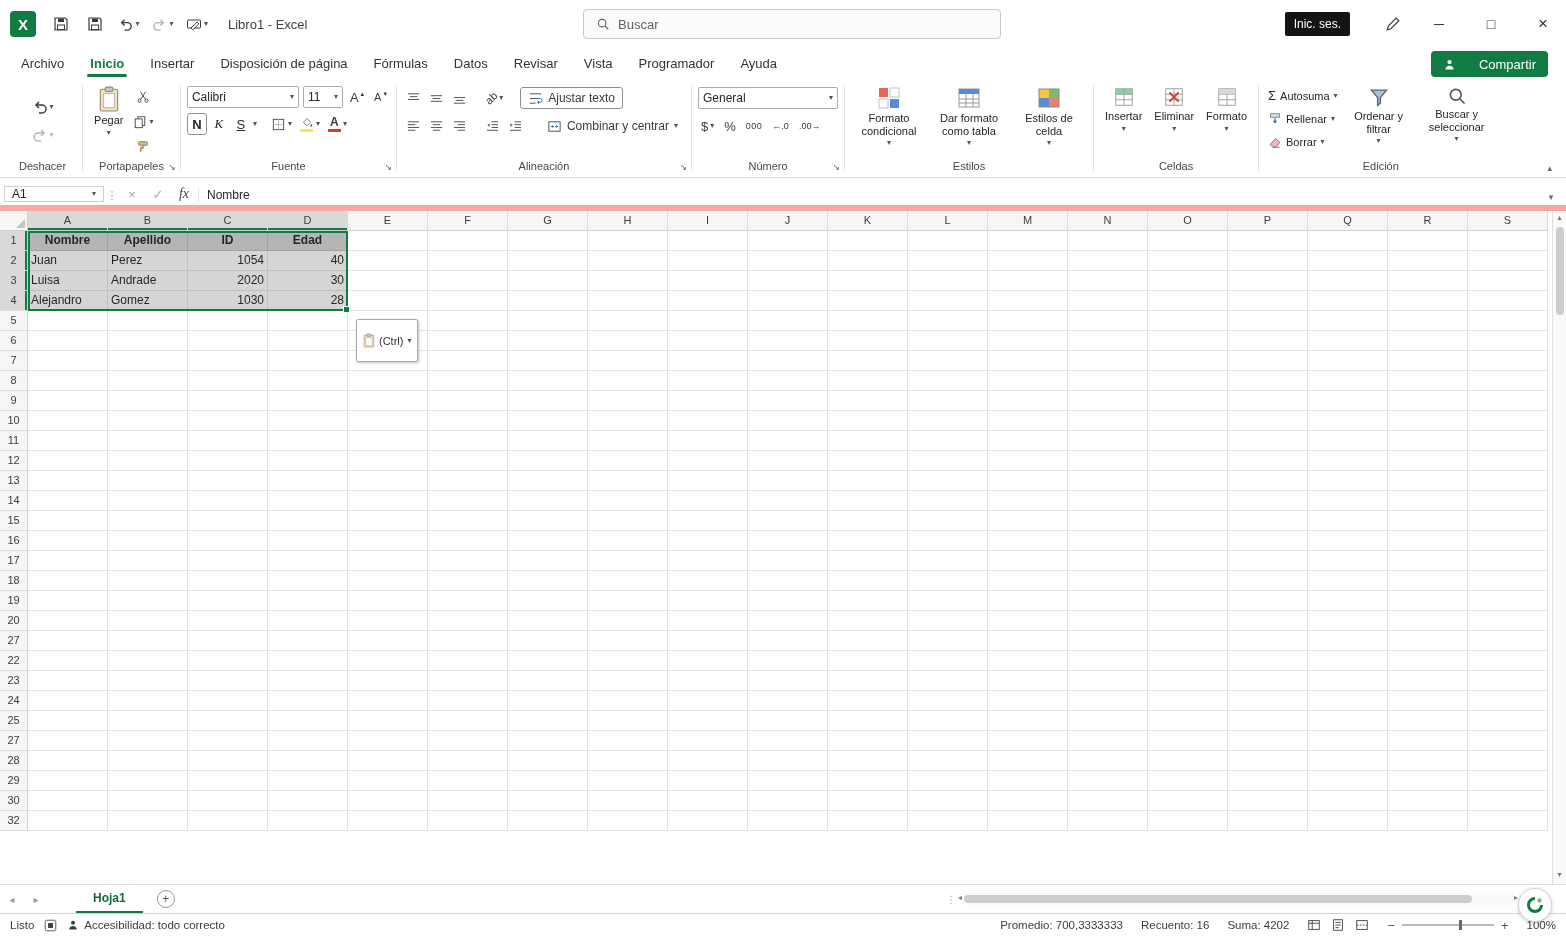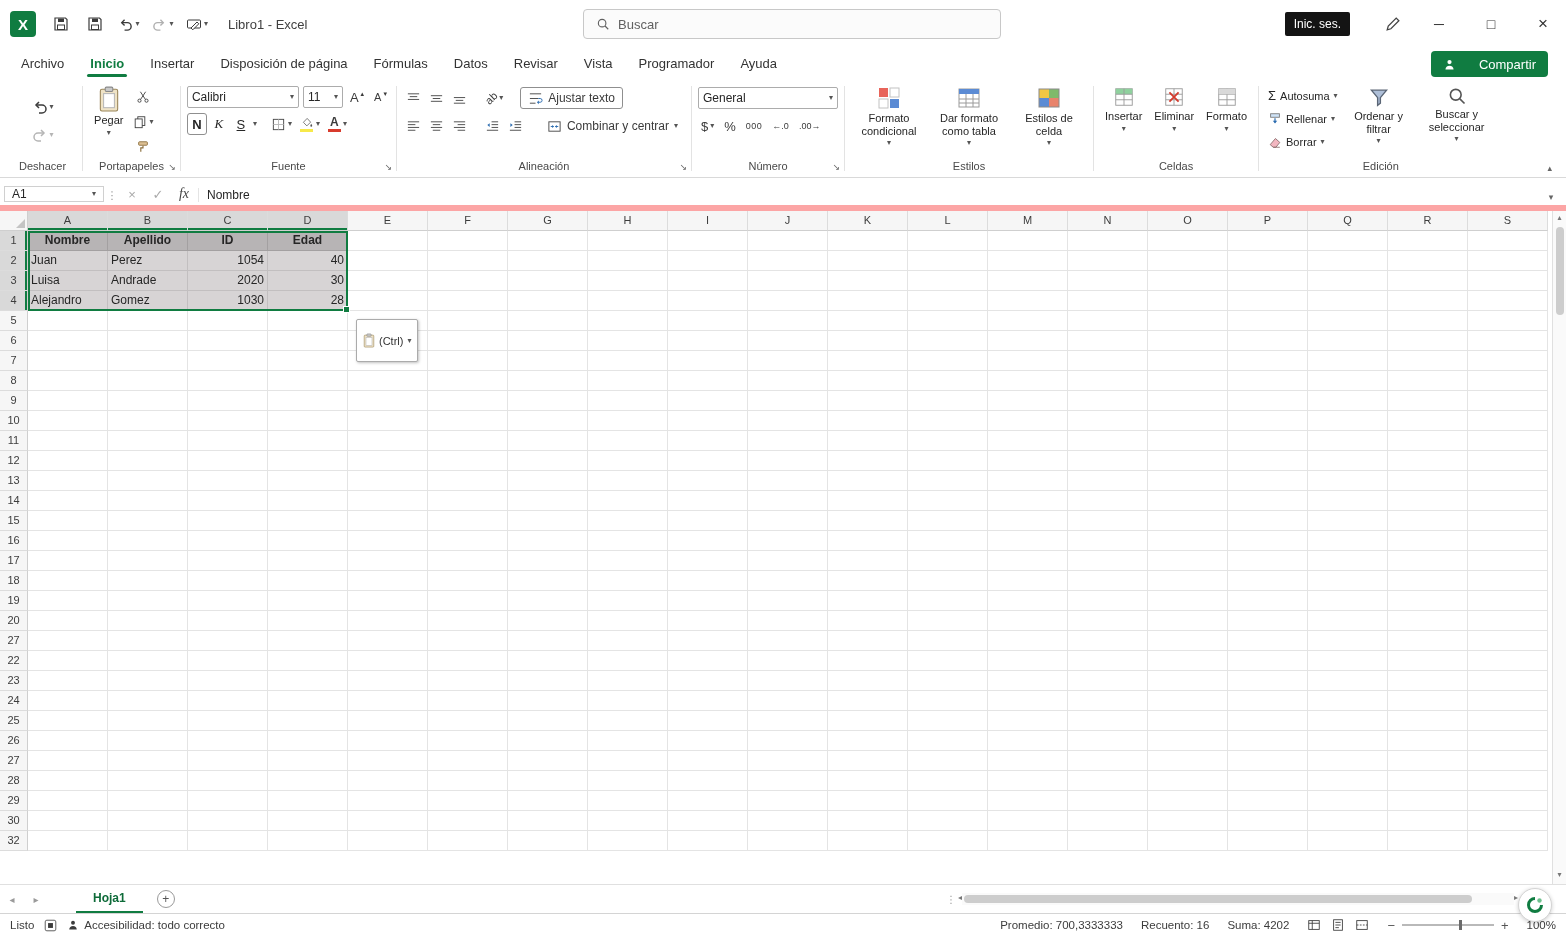--- a/index.html
+++ b/index.html
@@ -1227,42 +1227,20 @@
             <div class="cell"></div>
             <div class="cell"></div>
             <div class="cell"></div>
             <div class="cell"></div>
             <div class="cell"></div>
             <div class="cell"></div>
             <div class="cell"></div>
           </div>
           <div class="grow">
             <div class="rowh">25</div>
-            <div class="cell"></div>
-            <div class="cell"></div>
-            <div class="cell"></div>
-            <div class="cell"></div>
-            <div class="cell"></div>
-            <div class="cell"></div>
-            <div class="cell"></div>
-            <div class="cell"></div>
-            <div class="cell"></div>
-            <div class="cell"></div>
-            <div class="cell"></div>
-            <div class="cell"></div>
-            <div class="cell"></div>
-            <div class="cell"></div>
-            <div class="cell"></div>
-            <div class="cell"></div>
-            <div class="cell"></div>
-            <div class="cell"></div>
-            <div class="cell"></div>
-          </div>
-          <div class="grow">
-            <div class="rowh">26</div>
             <div class="cell"></div>
             <div class="cell"></div>
             <div class="cell"></div>
             <div class="cell"></div>
             <div class="cell"></div>
             <div class="cell"></div>
             <div class="cell"></div>
             <div class="cell"></div>
             <div class="cell"></div>
             <div class="cell"></div>

